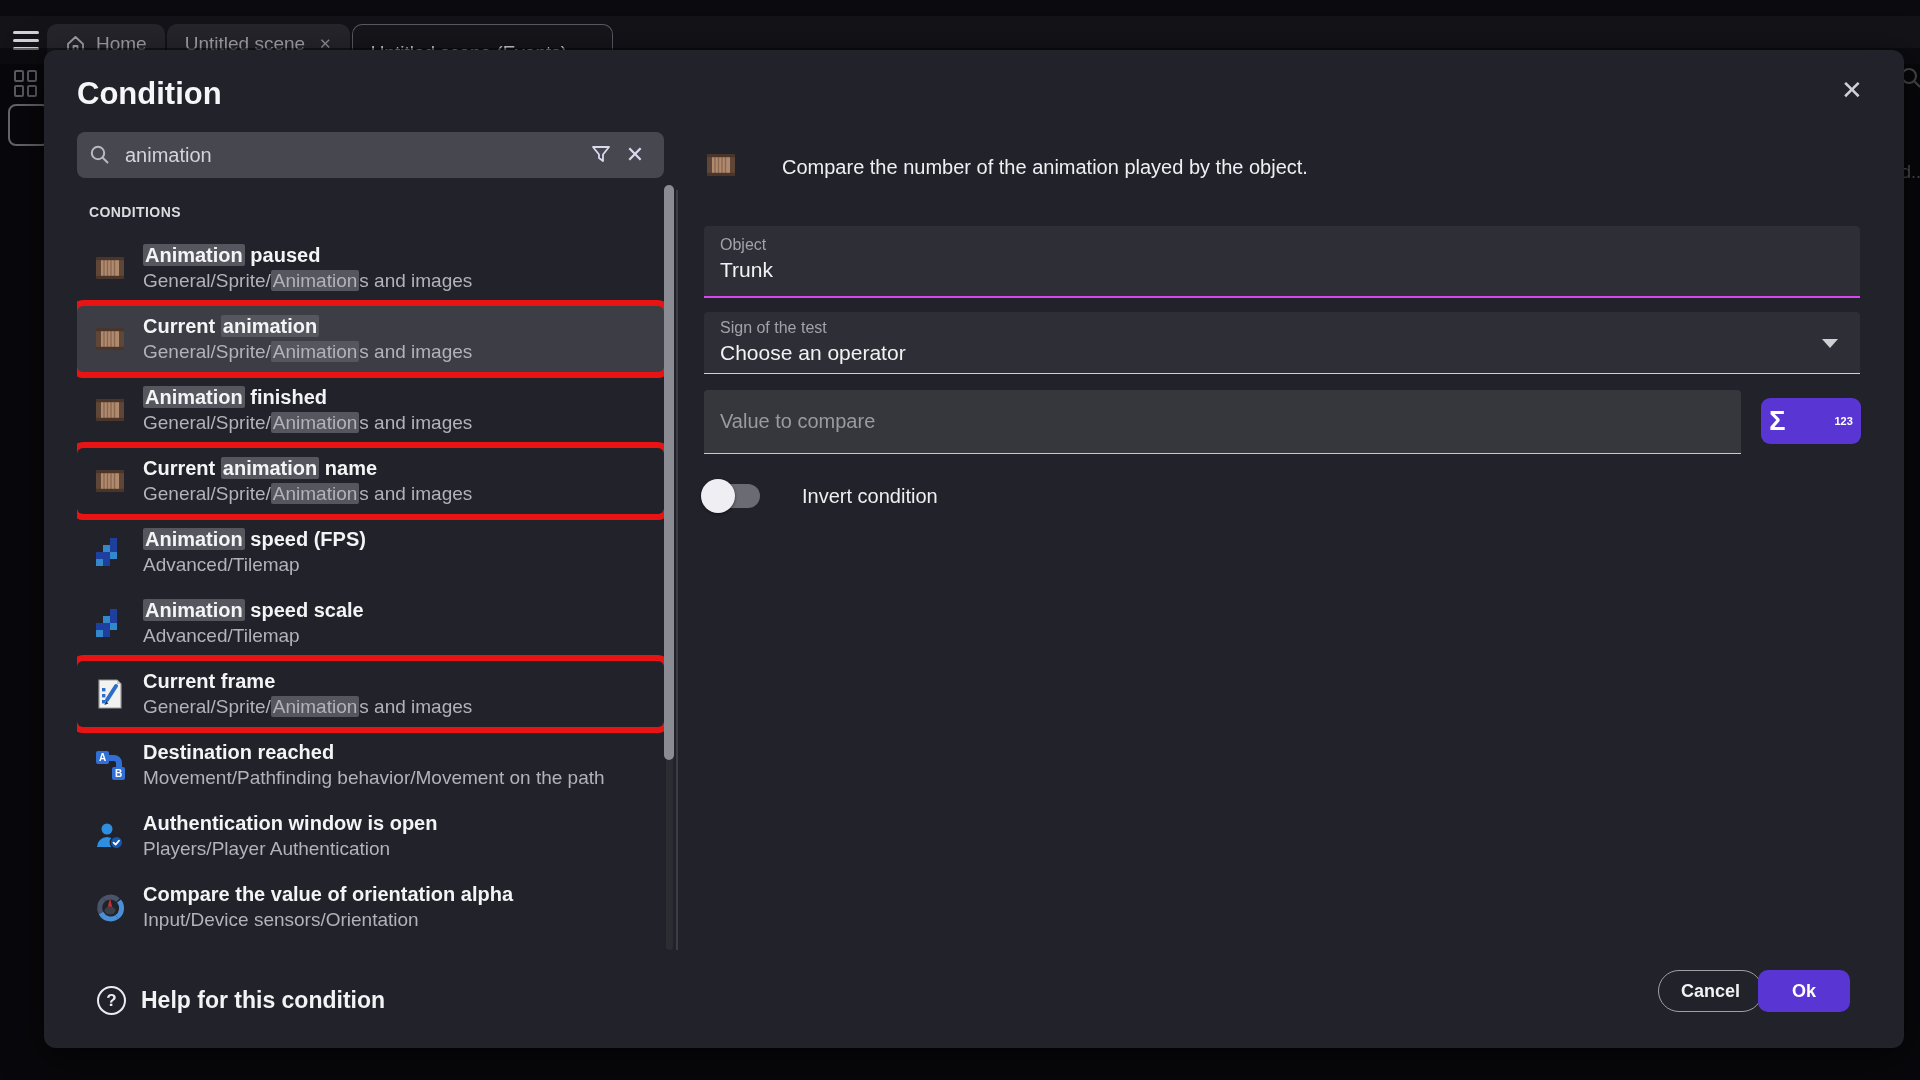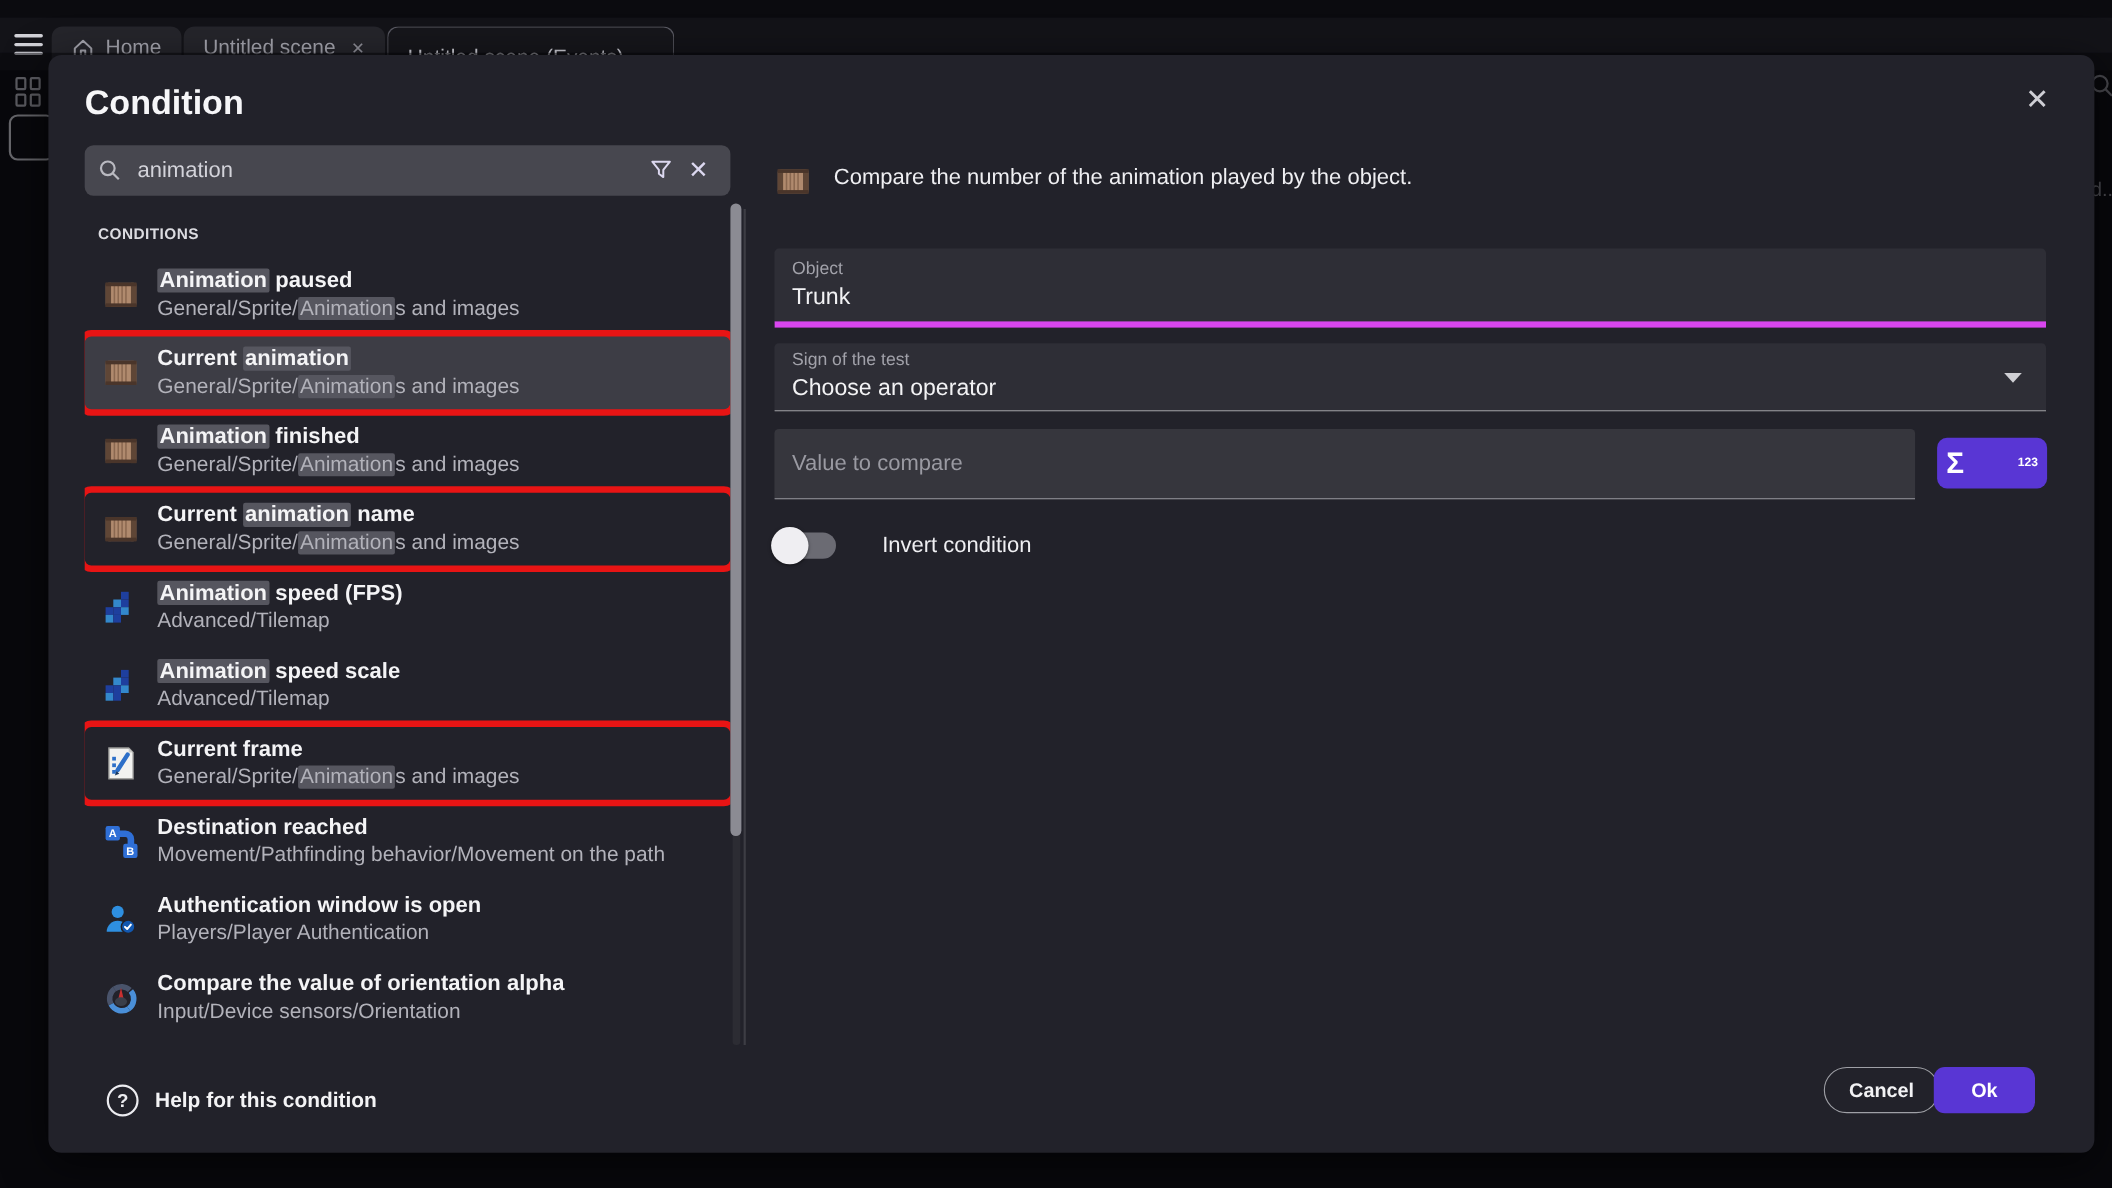--- a/index.html
+++ b/index.html
@@ -62,25 +62,25 @@
   .cond-sub { font-size:19px; color:#b2b2ba; line-height:26px; }
   .hl { background:#56565f; border-radius:2px; padding:0 2px; }
 
   .list-scroll-track { position:absolute; left:622px; top:135px; width:7px; height:765px;
                        background:#2c2c33; border-radius:4px; }
   .list-scroll-thumb { position:absolute; left:620px; top:135px; width:10px; height:575px;
                        background:#8b8b93; border-radius:5px; cursor:pointer; }
   .panel-divider { position:absolute; left:632px; top:140px; width:2px; height:760px; background:#3d3d44; }
 
   
-  .desc-row { position:absolute; left:660px; top:100px; display:flex; gap:20px; }
+  .desc-row { position:absolute; left:660px; top:100px; display:flex; align-items:center; gap:44px; }
   .desc-text { font-size:20px; font-weight:500; color:#efeff2; }
 
   .field { position:absolute; left:660px; width:1156px; background:#2e2e36; border-radius:4px 4px 0 0; }
-  .field-object { top:176px; height:72px; border-bottom:6px solid #d946ef; padding:10px 16px; }
+  .field-object { top:176px; height:72px; border-bottom:2px solid #d946ef; padding:10px 16px; }
   .field-operator { top:262px; height:62px; border-bottom:1px solid #d2d2d6; padding:7px 16px; cursor:pointer; }
   .field-label { font-size:16px; color:#a2a2aa; }
   .field-value { font-size:21px; color:#f2f2f4; margin-top:4px; }
   .dd-arrow { position:absolute; right:22px; top:27px; width:0; height:0;
               border-left:8px solid transparent; border-right:8px solid transparent;
               border-top:9px solid #cfcfd4; }
 
   .field-valuecompare { position:absolute; left:660px; top:340px; width:1037px; height:64px;
                         background:#36363d; border-radius:4px 4px 0 0; border-bottom:1px solid #c9c9ce;
                         display:flex; align-items:center; padding:0 16px; }
@@ -95,21 +95,21 @@
   .toggle { position:relative; width:56px; height:24px; margin:6px 0; cursor:pointer; }
   .toggle-track { position:absolute; left:0; top:0; width:56px; height:24px; background:#6b6b73; border-radius:12px; }
   .toggle-knob { position:absolute; left:-3px; top:-5px; width:34px; height:34px; background:#efeef2;
                  border-radius:50%; box-shadow:0 1px 3px rgba(0,0,0,.5); }
   .invert-label { margin-left:42px; font-size:20px; font-weight:500; color:#efeff2; }
 
   
   .help-row { position:absolute; left:53px; top:936px; display:flex; align-items:center; gap:15px; cursor:pointer; }
   .help-ico { width:29px; height:29px; border:2px solid #ececf0; border-radius:50%;
               display:flex; align-items:center; justify-content:center; font-size:17px; font-weight:700; color:#ececf0; }
-  .help-label { font-size:19px; font-weight:700; color:#f3f3f5; }
+  .help-label { font-size:23px; font-weight:700; color:#f3f3f5; }
   .btn-cancel { position:absolute; left:1614px; top:920px; height:42px; padding:0 22px;
                 border:1px solid #9fa0a6; border-radius:21px; background:transparent;
                 display:flex; align-items:center; font-size:18px; font-weight:700; color:#f2f2f4; cursor:pointer; }
   .btn-ok { position:absolute; left:1714px; top:920px; width:92px; height:42px;
             background:#5936d4; border-radius:10px; display:flex; align-items:center; justify-content:center;
             font-size:18px; font-weight:700; color:#fff; cursor:pointer; }
 </style>
 </head>
 <body>
 

